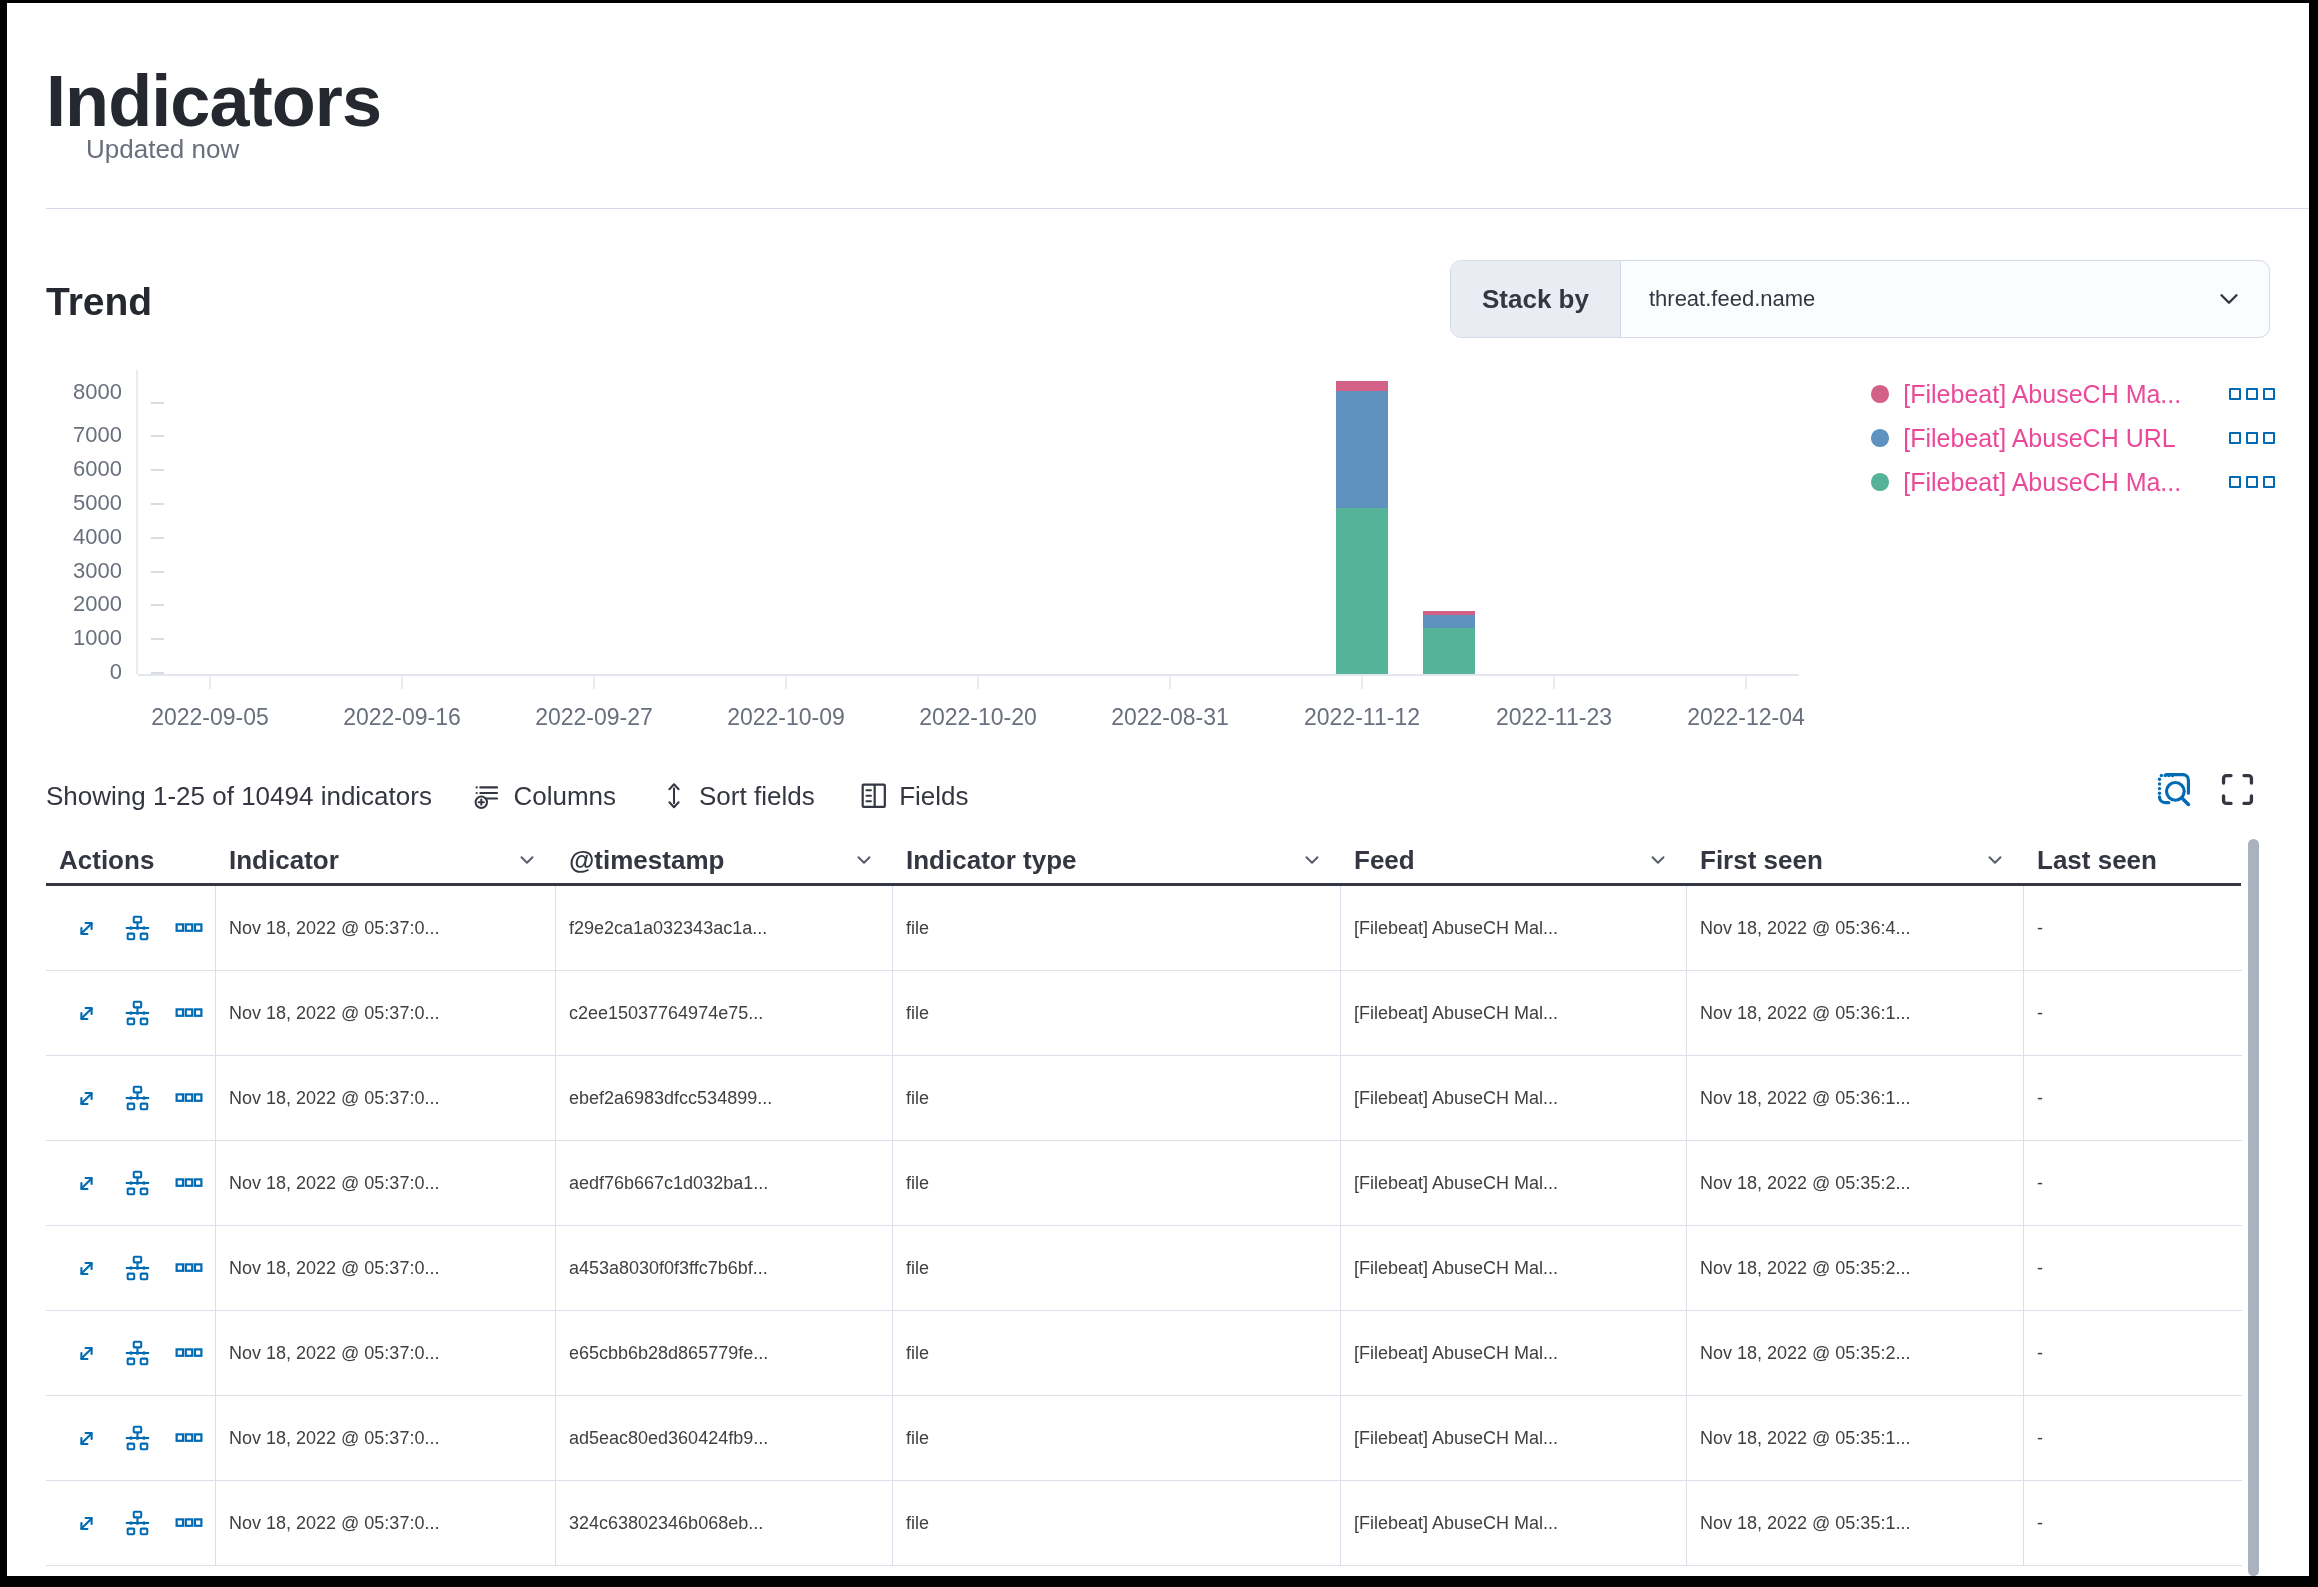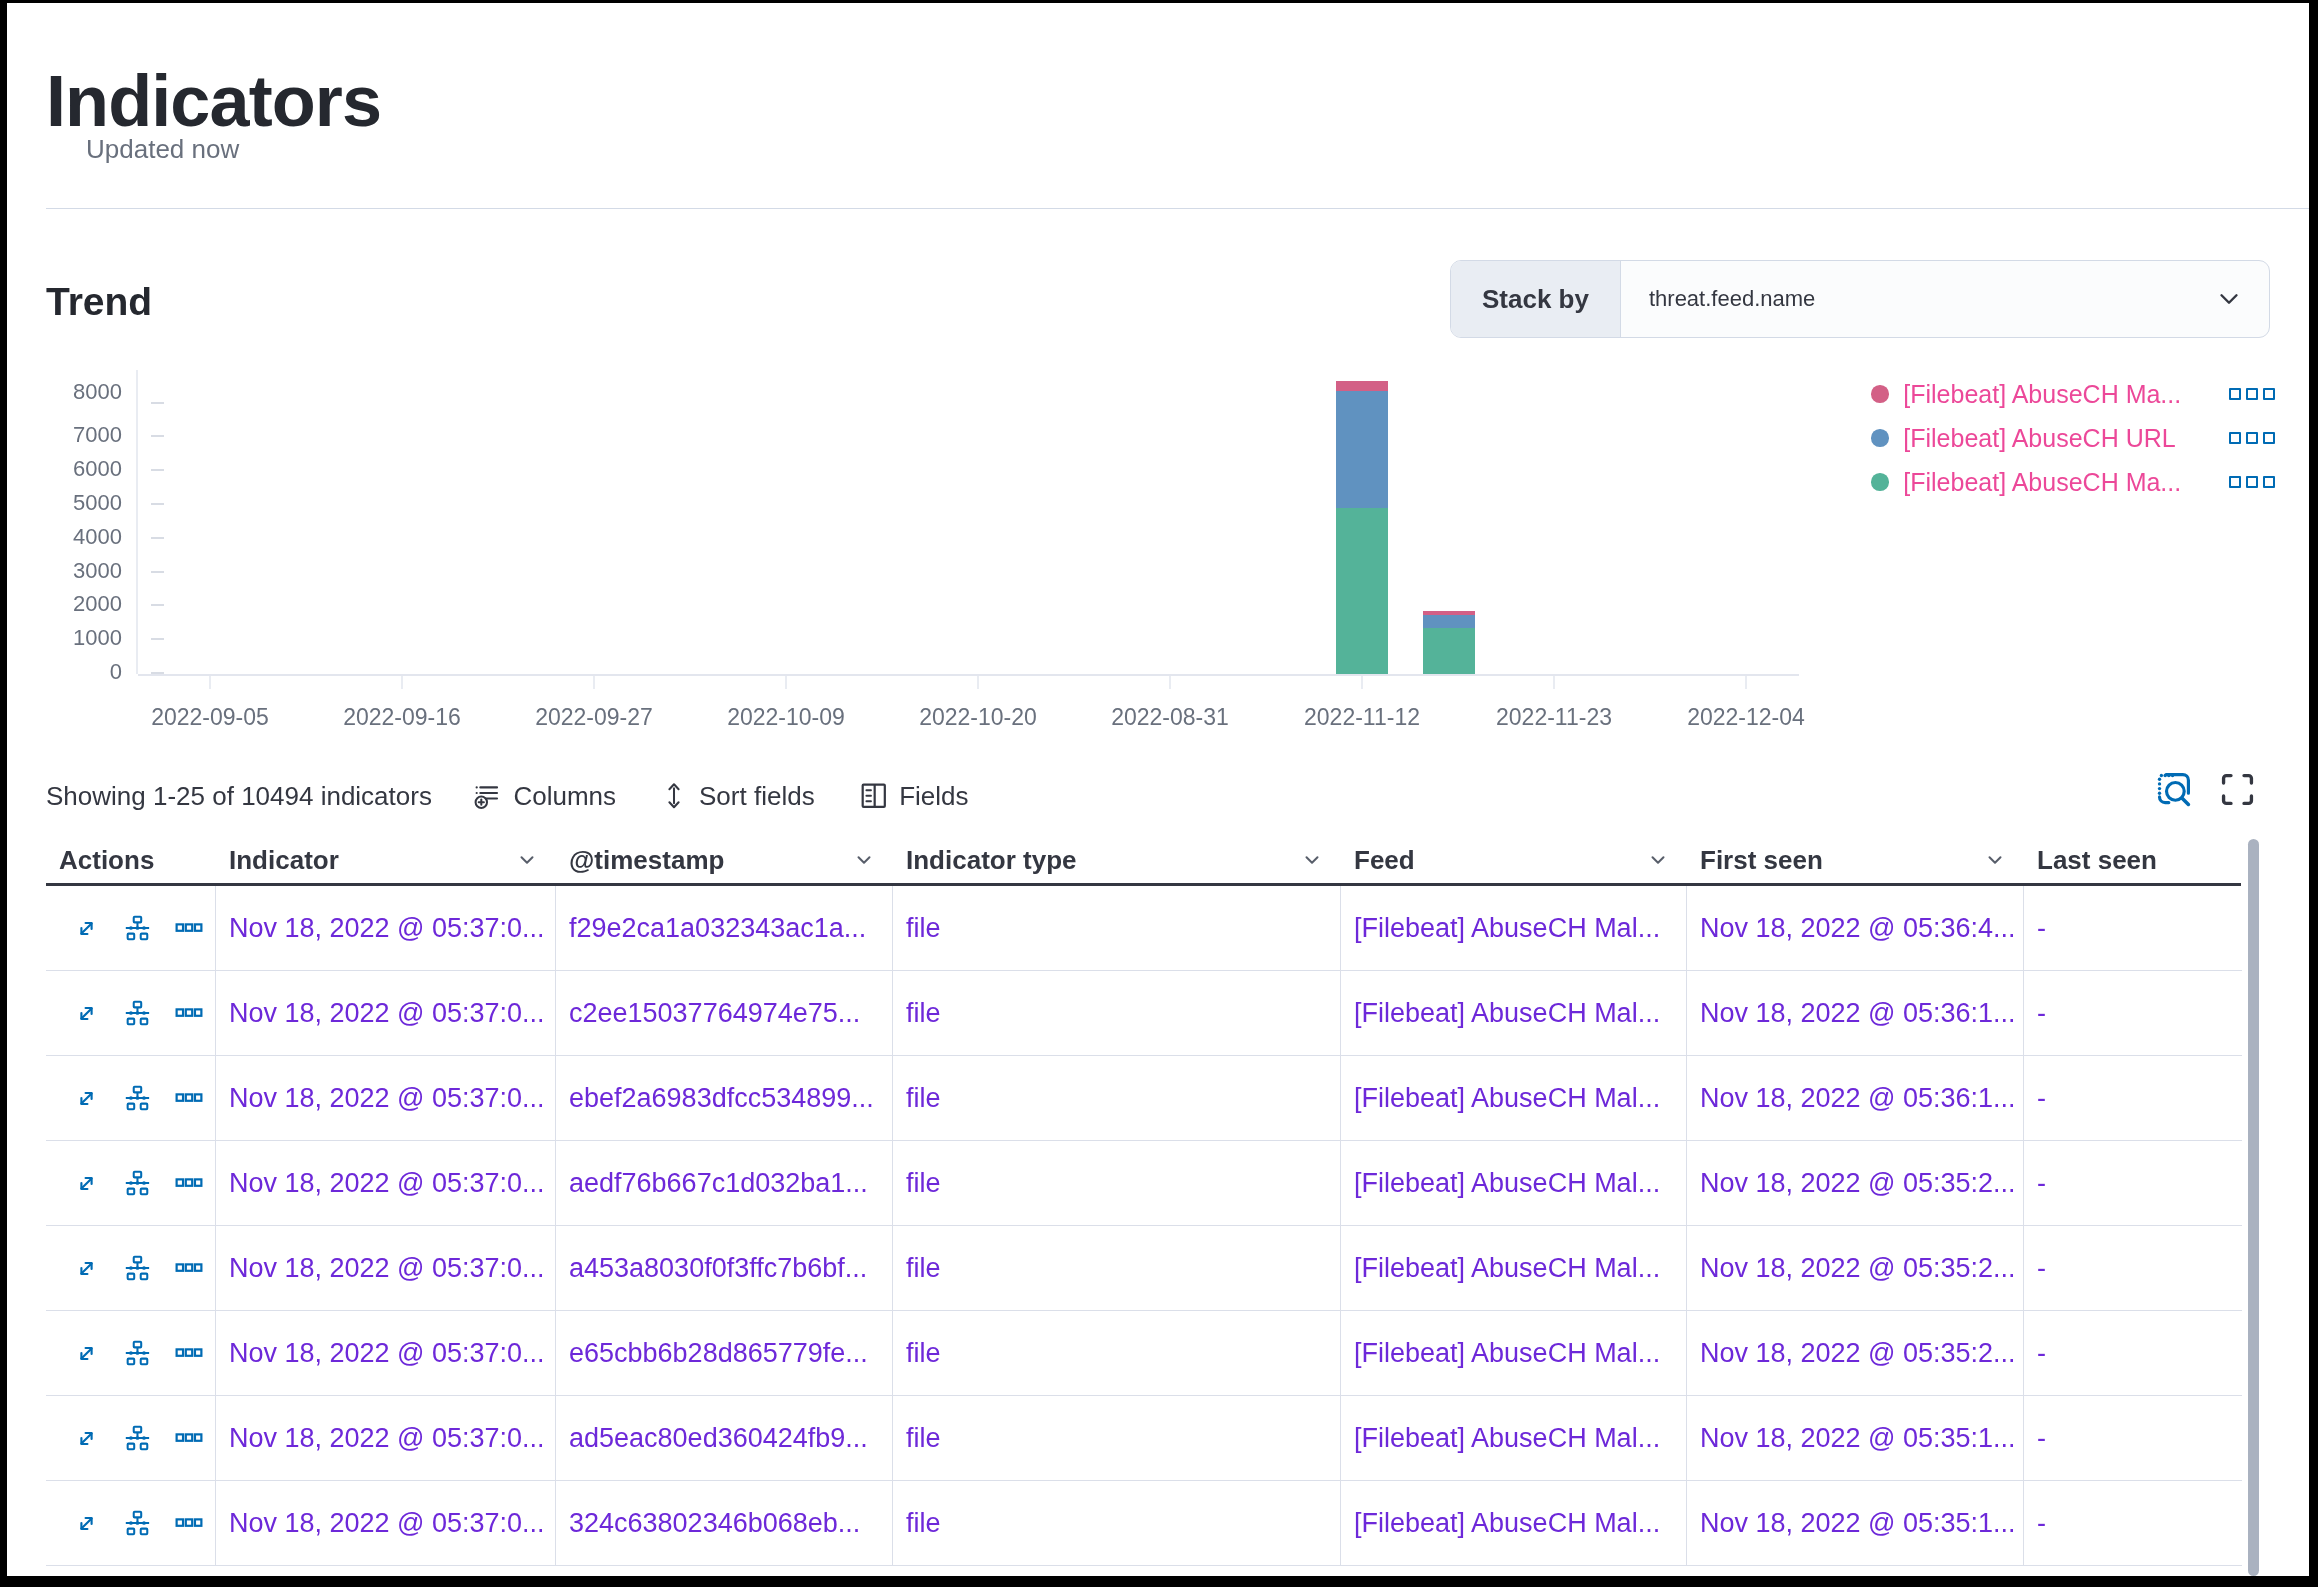--- a/index.html
+++ b/index.html
@@ -54,21 +54,21 @@
   .iconbtn{cursor:pointer;display:flex;align-items:center;justify-content:center;}
 
   
   .grid{left:39px;top:834px;width:2195px;}
   .gridhead{display:grid;grid-template-columns:170px 340px 337px 448px 346px 337px 218px;
     border-bottom:3.7px solid #343741;}
   .hcell{display:flex;align-items:center;height:46px;padding-left:13px;font-size:26px;font-weight:700;color:#343741;cursor:pointer;}
   .hcell .sp{flex:1;}
   .hcell svg{margin-right:18.5px;}
   .gridrow{display:grid;grid-template-columns:170px 340px 337px 448px 346px 337px 218px;height:85px;}
-  .cell{display:flex;align-items:center;padding-left:13px;font-size:27px;color:#6d28d9;
+  .cell{display:flex;align-items:center;padding-left:13px;font-size:18px;color:#404040;
     border-bottom:1.8px solid #dbdfe9;border-right:1.8px solid #dbdfe9;overflow:hidden;white-space:nowrap;}
   .cell:last-child{border-right:none;}
   .acell{gap:24px;padding-left:28px;}
   .acticon{cursor:pointer;display:flex;}
 
   
   .vscroll{right:50px;top:834px;bottom:0;width:11px;}
   .vthumb{position:absolute;top:1.8px;bottom:0;width:11px;border-radius:6.5px;background:#aab2c0;}
 </style>
 </head>

